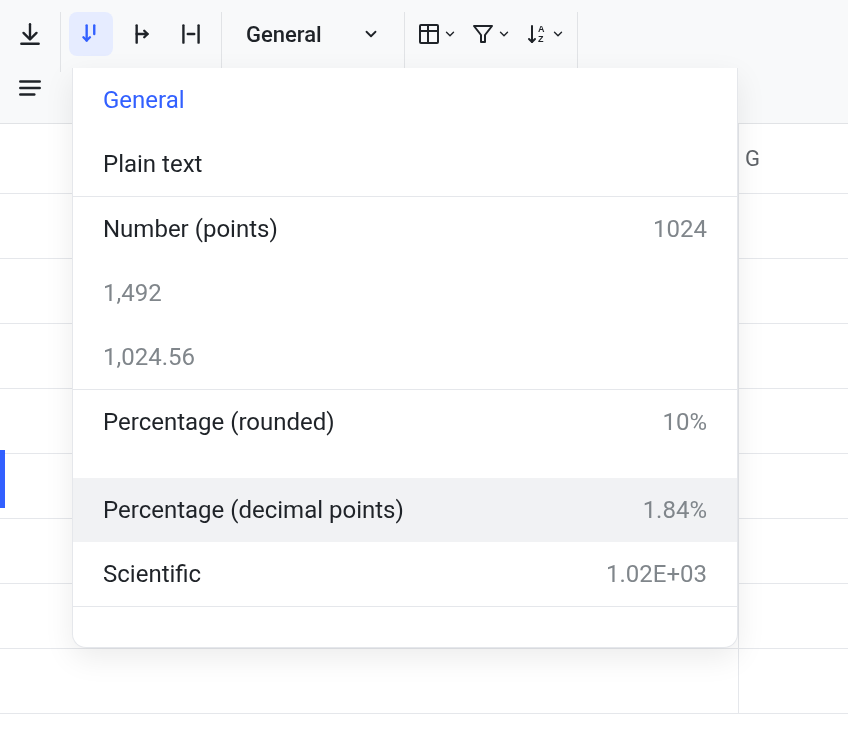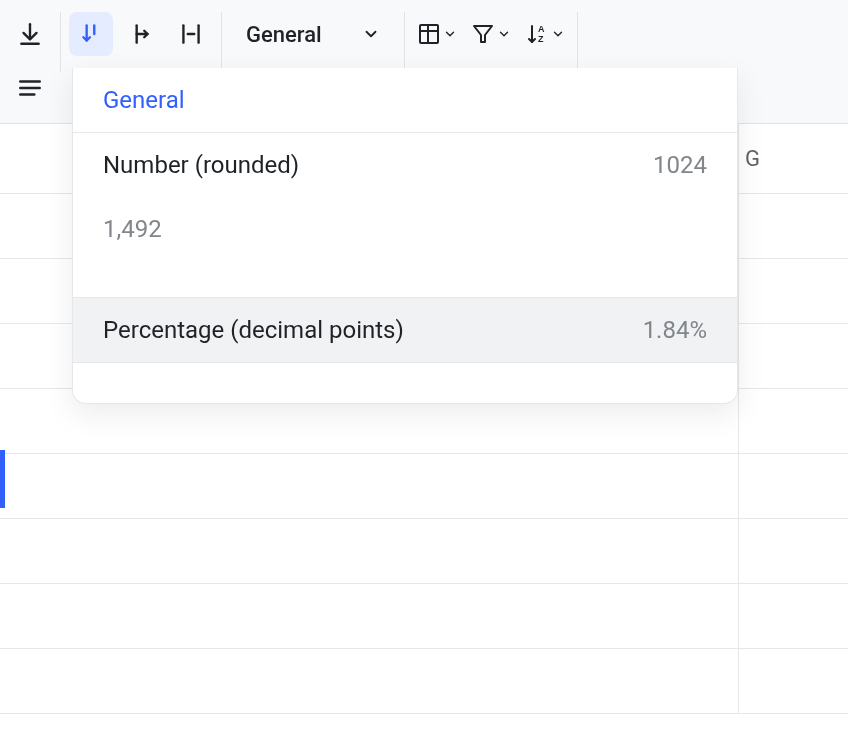--- a/index.html
+++ b/index.html
@@ -147,20 +147,21 @@
       padding: 18px 30px;
       font-size: 24px;
       color: #1f2328;
       cursor: pointer;
     }
     .menu-item.selected .mi-label {
       color: #3260ff;
     }
     .menu-item.hovered {
       background: #f1f2f4;
+      margin-top: 24px;
     }
     .mi-example {
       color: #80868b;
       font-size: 24px;
     }
     .menu-divider {
       height: 1px;
       background: #e5e7eb;
     }
     svg { display: block; }
@@ -310,30 +311,43 @@
       <div class="col-g-cell"></div>
     </div>
   <div class="sel-marker"></div>
 </div>
 
 <div class="menu">
   <div class="menu-item selected">
     <span class="mi-label">General</span>
     <span class="mi-example"></span>
   </div>
+  <div class="menu-item">
+    <span class="mi-label">Plain text</span>
+    <span class="mi-example"></span>
+  </div>
   <div class="menu-divider"></div>
   <div class="menu-item">
-    <span class="mi-label">Number (rounded)</span>
+    <span class="mi-label">Number (points)</span>
     <span class="mi-example">1024</span>
   </div>
   <div class="menu-item">
     <span class="mi-example">1,492</span>
   </div>
   <div class="menu-item">
+    <span class="mi-example">1,024.56</span>
   </div>
   <div class="menu-divider"></div>
+  <div class="menu-item">
+    <span class="mi-label">Percentage (rounded)</span>
+    <span class="mi-example">10%</span>
+  </div>
   <div class="menu-item hovered">
     <span class="mi-label">Percentage (decimal points)</span>
     <span class="mi-example">1.84%</span>
   </div>
+  <div class="menu-item">
+    <span class="mi-label">Scientific</span>
+    <span class="mi-example">1.02E+03</span>
+  </div>
   <div class="menu-divider"></div>
   <div style="height:40px"></div>
 </div>
 
 </body></html>

